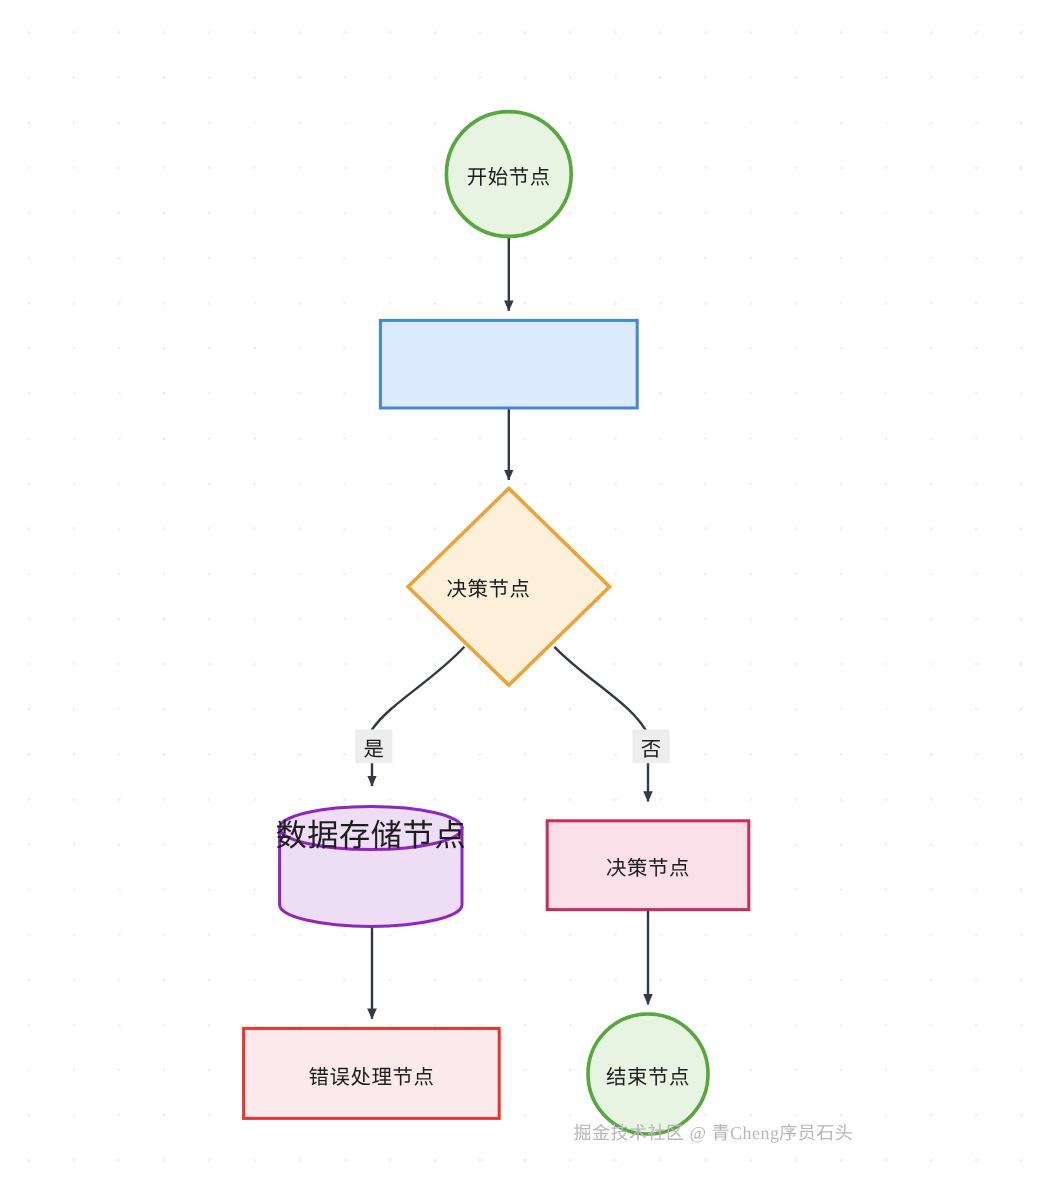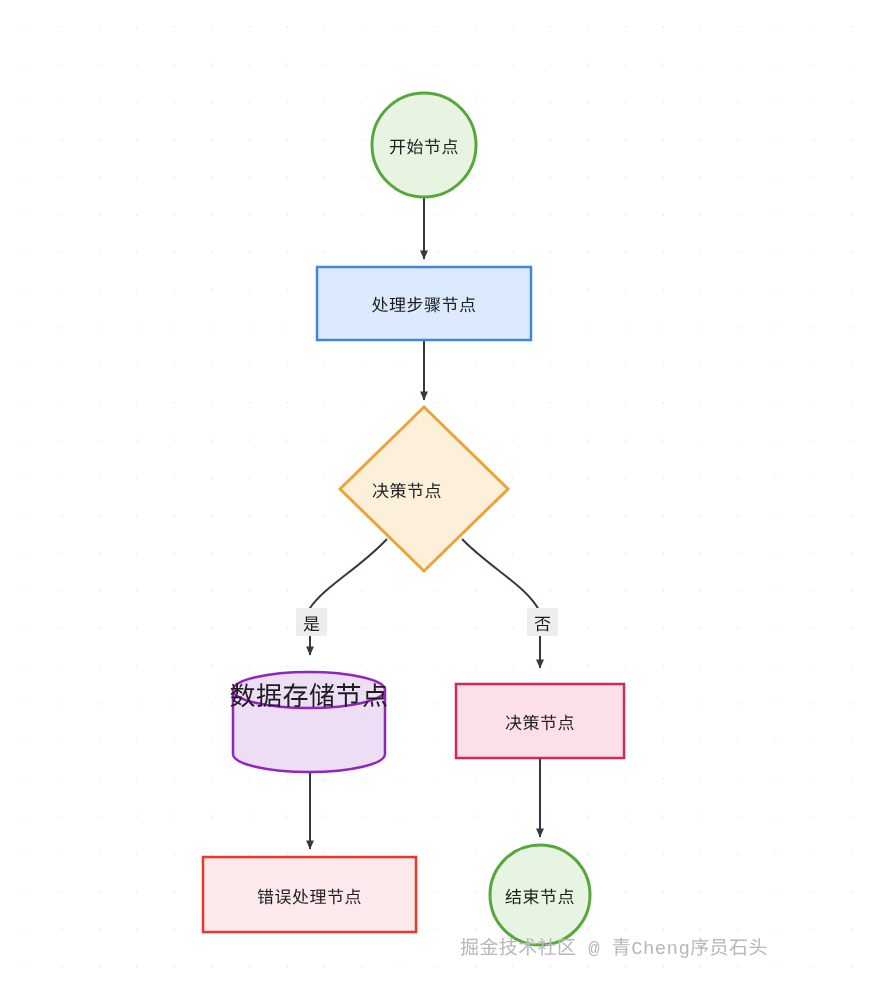--- a/index.html
+++ b/index.html
@@ -50,25 +50,25 @@
     background: #ededed;
     color: #1d1d1f;
     font-size: 17px;
     font-family: "Liberation Sans", "DejaVu Sans", sans-serif;
     padding: 1px 3px;
     border-radius: 1px;
     white-space: nowrap;
   }
   .watermark {
     position: absolute;
-    left: 460px;
+    left: 478px;
     top: 932px;
-    font-size: 19px;
+    font-size: 15px;
     color: #b8b8bc;
-    font-family: Liberation Mono, monospace;
+    font-family: Liberation Serif, serif;
     letter-spacing: 0.4px;
     white-space: nowrap;
     pointer-events: none;
   }
 </style>
 </head>
 <body>
 
 <div id="canvas">
 
@@ -108,21 +108,20 @@
       <rect x="456" y="684" width="168" height="74" fill="#fbe0e9" stroke="#cf2a5e" stroke-width="2.5"></rect>
 
       <rect x="203" y="857" width="213" height="75" fill="#fce9ec" stroke="#e8362c" stroke-width="2.5"></rect>
 
       <circle cx="540" cy="895" r="50" fill="#e7f4e2" stroke="#56a83c" stroke-width="3"></circle>
     </g>
   </svg>
 
   <div class="node-label" style="left:342px; top:125px; width:164px; height:40px;">开始节点</div>
 
-  <div class="node-label" style="left:317px; top:283px; width:214px; height:40px;">处理步骤节点</div>
 
   <div class="node-label" style="left:325px; top:469px; width:164px; height:40px;">决策节点</div>
 
   <div class="node-label" style="left:224px; top:673px; width:170px; height:40px; font-size:26px;">数据存储节点</div>
 
   <div class="node-label" style="left:456px; top:701px; width:168px; height:40px;">决策节点</div>
 
   <div class="node-label" style="left:203px; top:875px; width:213px; height:40px;">错误处理节点</div>
 
   <div class="node-label" style="left:458px; top:875px; width:164px; height:40px;">结束节点</div>

